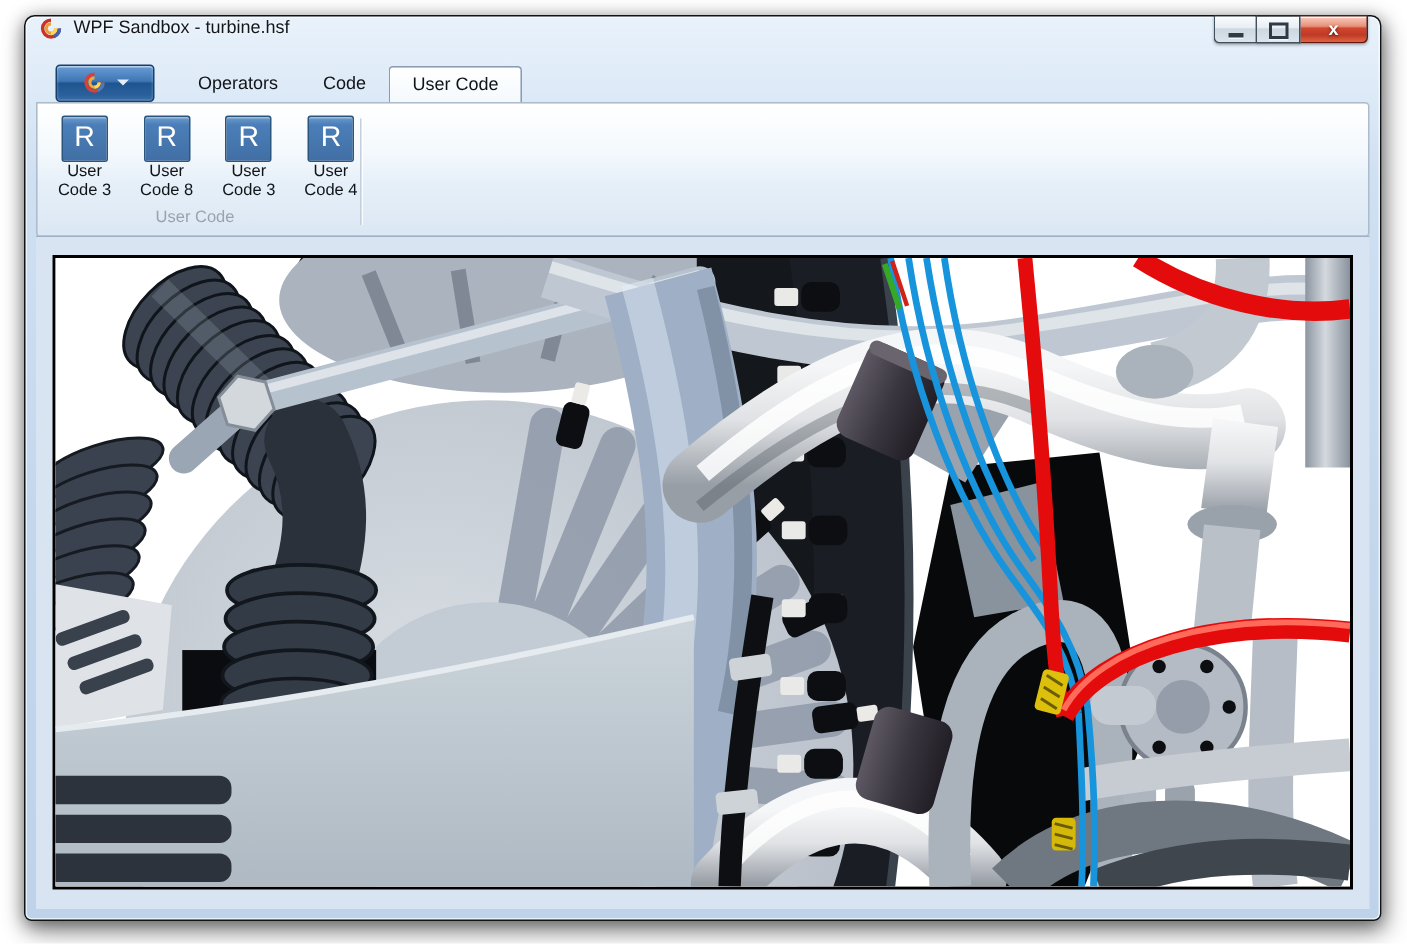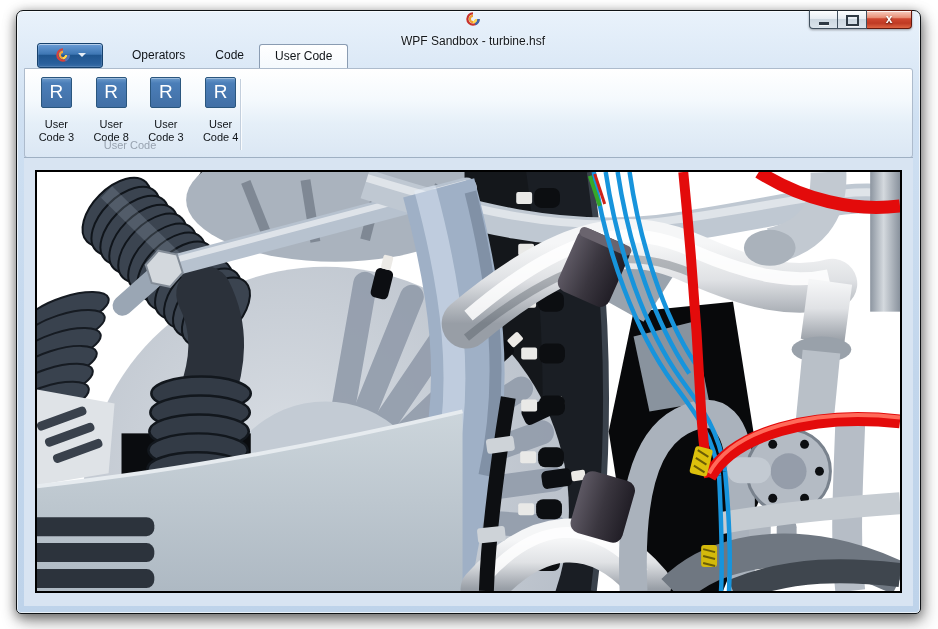--- a/index.html
+++ b/index.html
@@ -6,21 +6,21 @@
     font-family:"Liberation Sans",sans-serif;overflow:hidden;position:relative;}
 
   .window{position:absolute;left:16px;top:10px;width:903px;height:602px;
     border-radius:7px 7px 5px 5px;border:1px solid #0f1316;
     background:linear-gradient(180deg,#e9f2fb 0%,#cfe0f2 18%,#c2d6ec 60%,#bed3ea 100%);
     box-shadow:0 3px 12px rgba(0,0,0,.5),3px 8px 18px rgba(0,0,0,.28),
       inset 0 0 0 1px rgba(255,255,255,.65);}
 
   
   .titlebar{position:absolute;top:0;left:0;right:0;height:31px;display:flex;
-    align-items:center;padding-left:9px;gap:7px;flex-direction:column;}
+    padding-left:9px;gap:7px;}
   .title-text{font-size:12px;color:#14181c;text-shadow:0 0 3px rgba(255,255,255,.9);}
 
   
   .win-controls{position:absolute;top:-1px;right:8px;display:flex;height:19px;
     filter:drop-shadow(0 1px 1px rgba(0,0,0,.35));}
   .win-btn{width:29px;height:19px;border:1px solid #41505e;border-top-color:#20262c;
     background:linear-gradient(#fbfdfe 0%,#e7edf3 45%,#ccd7e0 48%,#dbe4ec 100%);
     display:flex;align-items:center;justify-content:center;box-sizing:border-box;
     box-shadow:inset 0 1px 0 rgba(255,255,255,.8);}
   .win-btn.min{border-radius:0 0 0 4px;}
@@ -53,21 +53,21 @@
     border-radius:0 3px 3px 3px;
     background:linear-gradient(#ffffff 0%,#f4f9fd 36%,#e5eff8 62%,#dbe7f4 100%);
     box-shadow:inset 0 1px 0 #fff;}
   .group{position:absolute;left:5px;top:3px;bottom:3px;width:210px;}
   .buttons-row{display:flex;gap:16px;padding:5px 0 0 7px;}
   .big-btn{width:39px;display:flex;flex-direction:column;align-items:center;cursor:default;}
   .r-icon{width:29px;height:29px;border:1px solid #2a567e;border-radius:2px;color:#fff;
     font-size:19px;line-height:27px;text-align:center;
     background:linear-gradient(#6d9bcc 0%,#4b7eb8 18%,#416fa5 100%);
     box-shadow:inset 0 1px 0 rgba(255,255,255,.35);}
-  .btn-label{font-size:11px;line-height:13px;color:#101418;text-align:center;margin-top:10px;
+  .btn-label{font-size:11px;line-height:13px;color:#101418;text-align:center;margin-top:0;
     white-space:nowrap;}
   .group-label{position:absolute;bottom:3px;left:0;width:200px;text-align:center;
     font-size:11px;color:#98a3b0;}
   .group-sep{position:absolute;top:10px;bottom:7px;left:215px;width:1px;background:#c3cfdd;
     box-shadow:1px 0 0 rgba(255,255,255,.8);}
 
   
   .client{position:absolute;top:146px;left:7px;right:7px;bottom:7px;background:#d8e4f2;
     border-top:1px solid #9fb0c3;}
   .viewport{position:absolute;left:11px;top:12px;right:11px;bottom:13px;border:2px solid #000;

